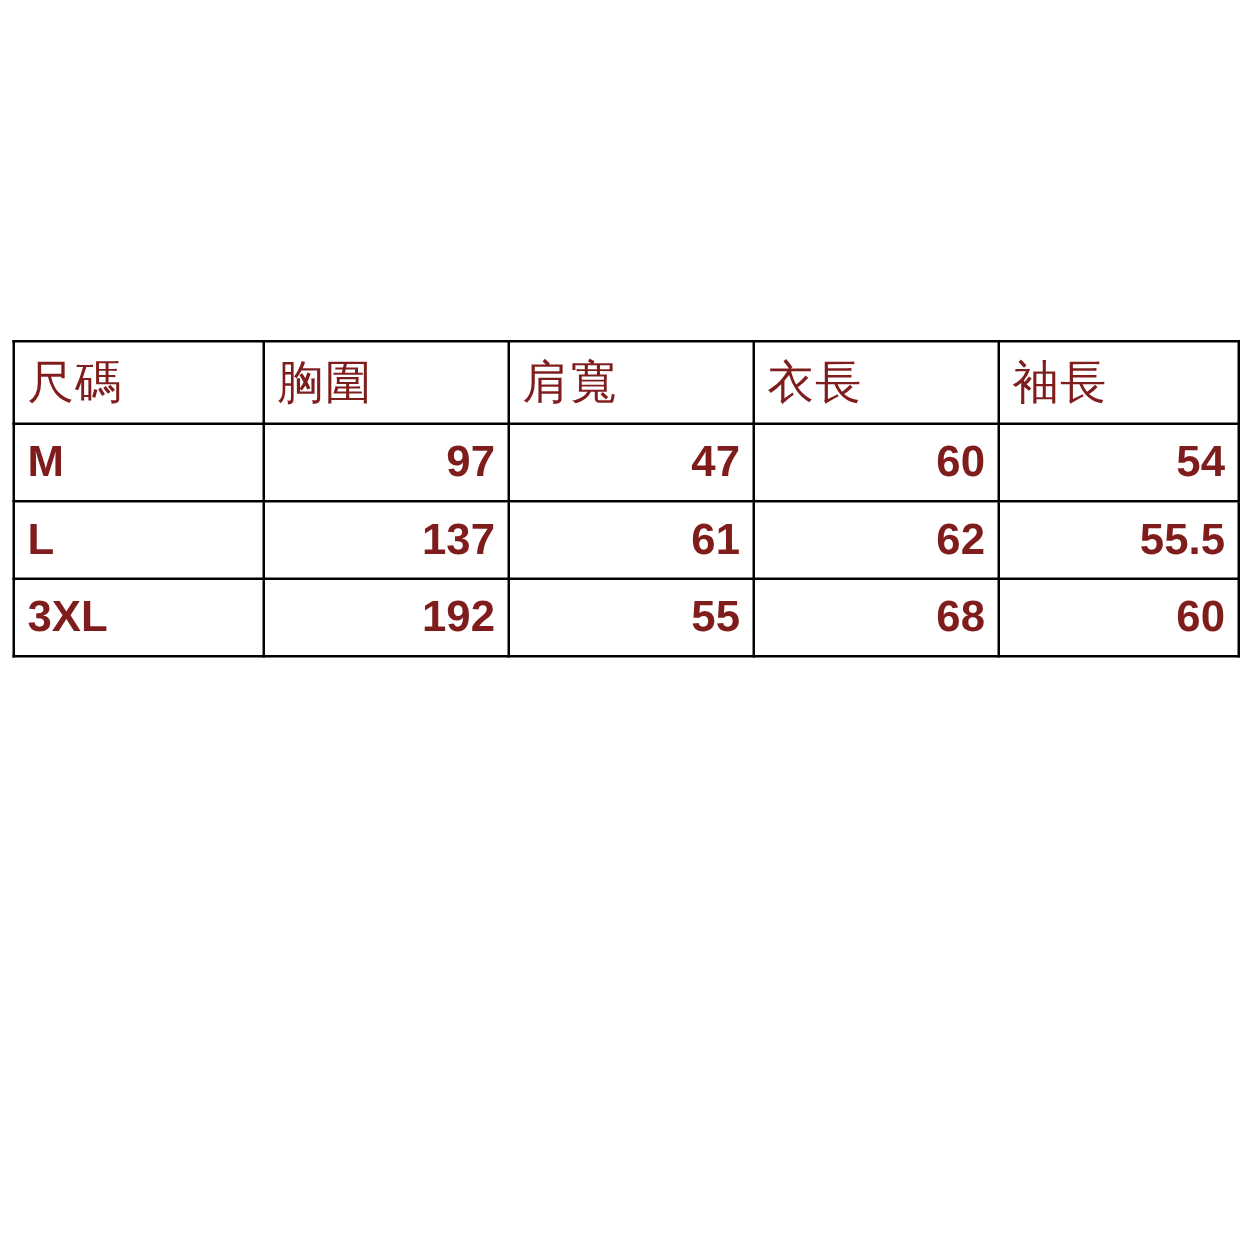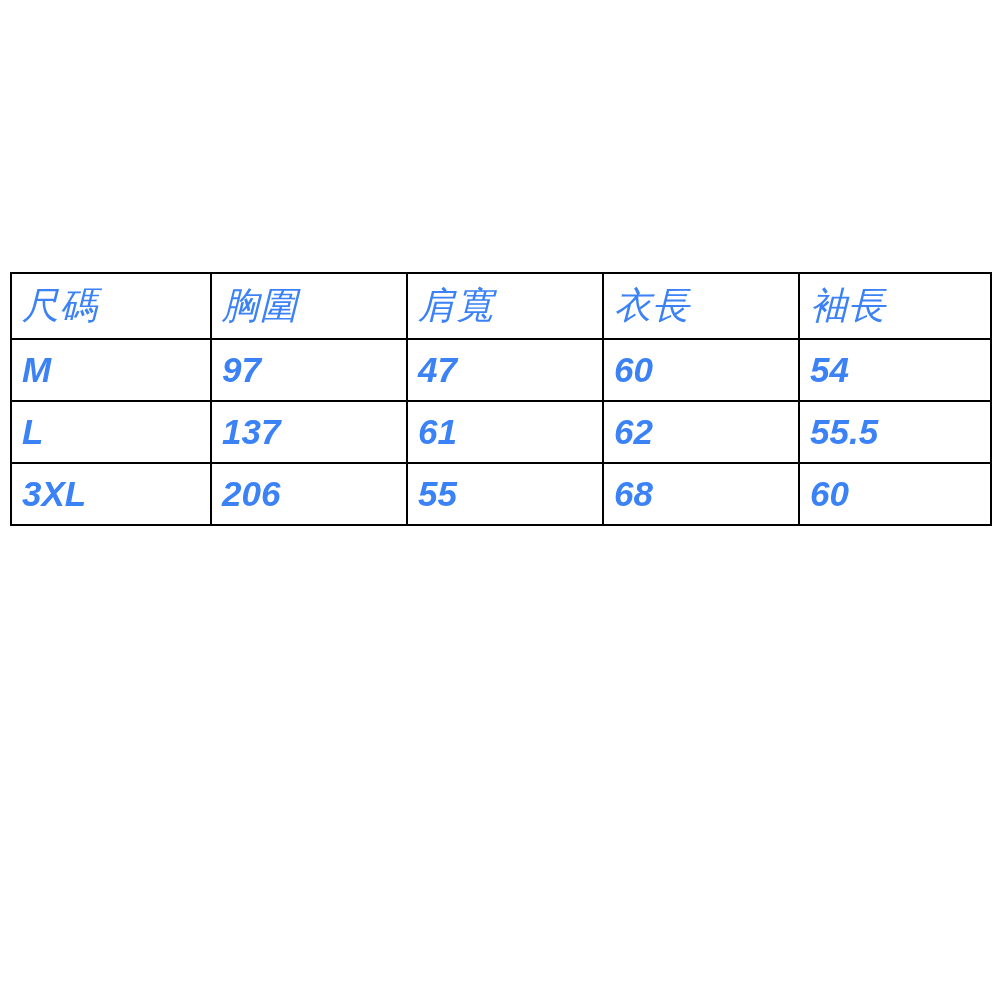--- a/index.html
+++ b/index.html
@@ -38,39 +38,39 @@
   table.size-table col.c-sleeve { width: 192px; }
 
   table.size-table th,
   table.size-table td {
     border: 2px solid #000000;
     height: 62px;
     padding: 0 10px;
     font-size: 35px;
     line-height: 1.05;
     font-weight: 700;
-    color: #3b82f6;
+    color: #7f1d1d;
     box-sizing: border-box;
-    font-style: italic;
   }
 
   
   table.size-table thead th {
     text-align: left;
     font-weight: 400;
     font-size: 37px;
     height: 66px;
     letter-spacing: 1px;
   }
 
   
   table.size-table tbody td.size-cell {
     text-align: left;
   }
   table.size-table tbody td.num-cell {
+    text-align: right;
   }
 
   
   table.size-table {
     border: 2px solid #000000;
   }
 </style>
 </head>
 <body>
 
@@ -102,20 +102,20 @@
       </tr>
       <tr>
         <td class="size-cell">L</td>
         <td class="num-cell">137</td>
         <td class="num-cell">61</td>
         <td class="num-cell">62</td>
         <td class="num-cell">55.5</td>
       </tr>
       <tr>
         <td class="size-cell">3XL</td>
-        <td class="num-cell">206</td>
+        <td class="num-cell">192</td>
         <td class="num-cell">55</td>
         <td class="num-cell">68</td>
         <td class="num-cell">60</td>
       </tr>
     </tbody>
   </table>
 </div>
 
 </body></html>

